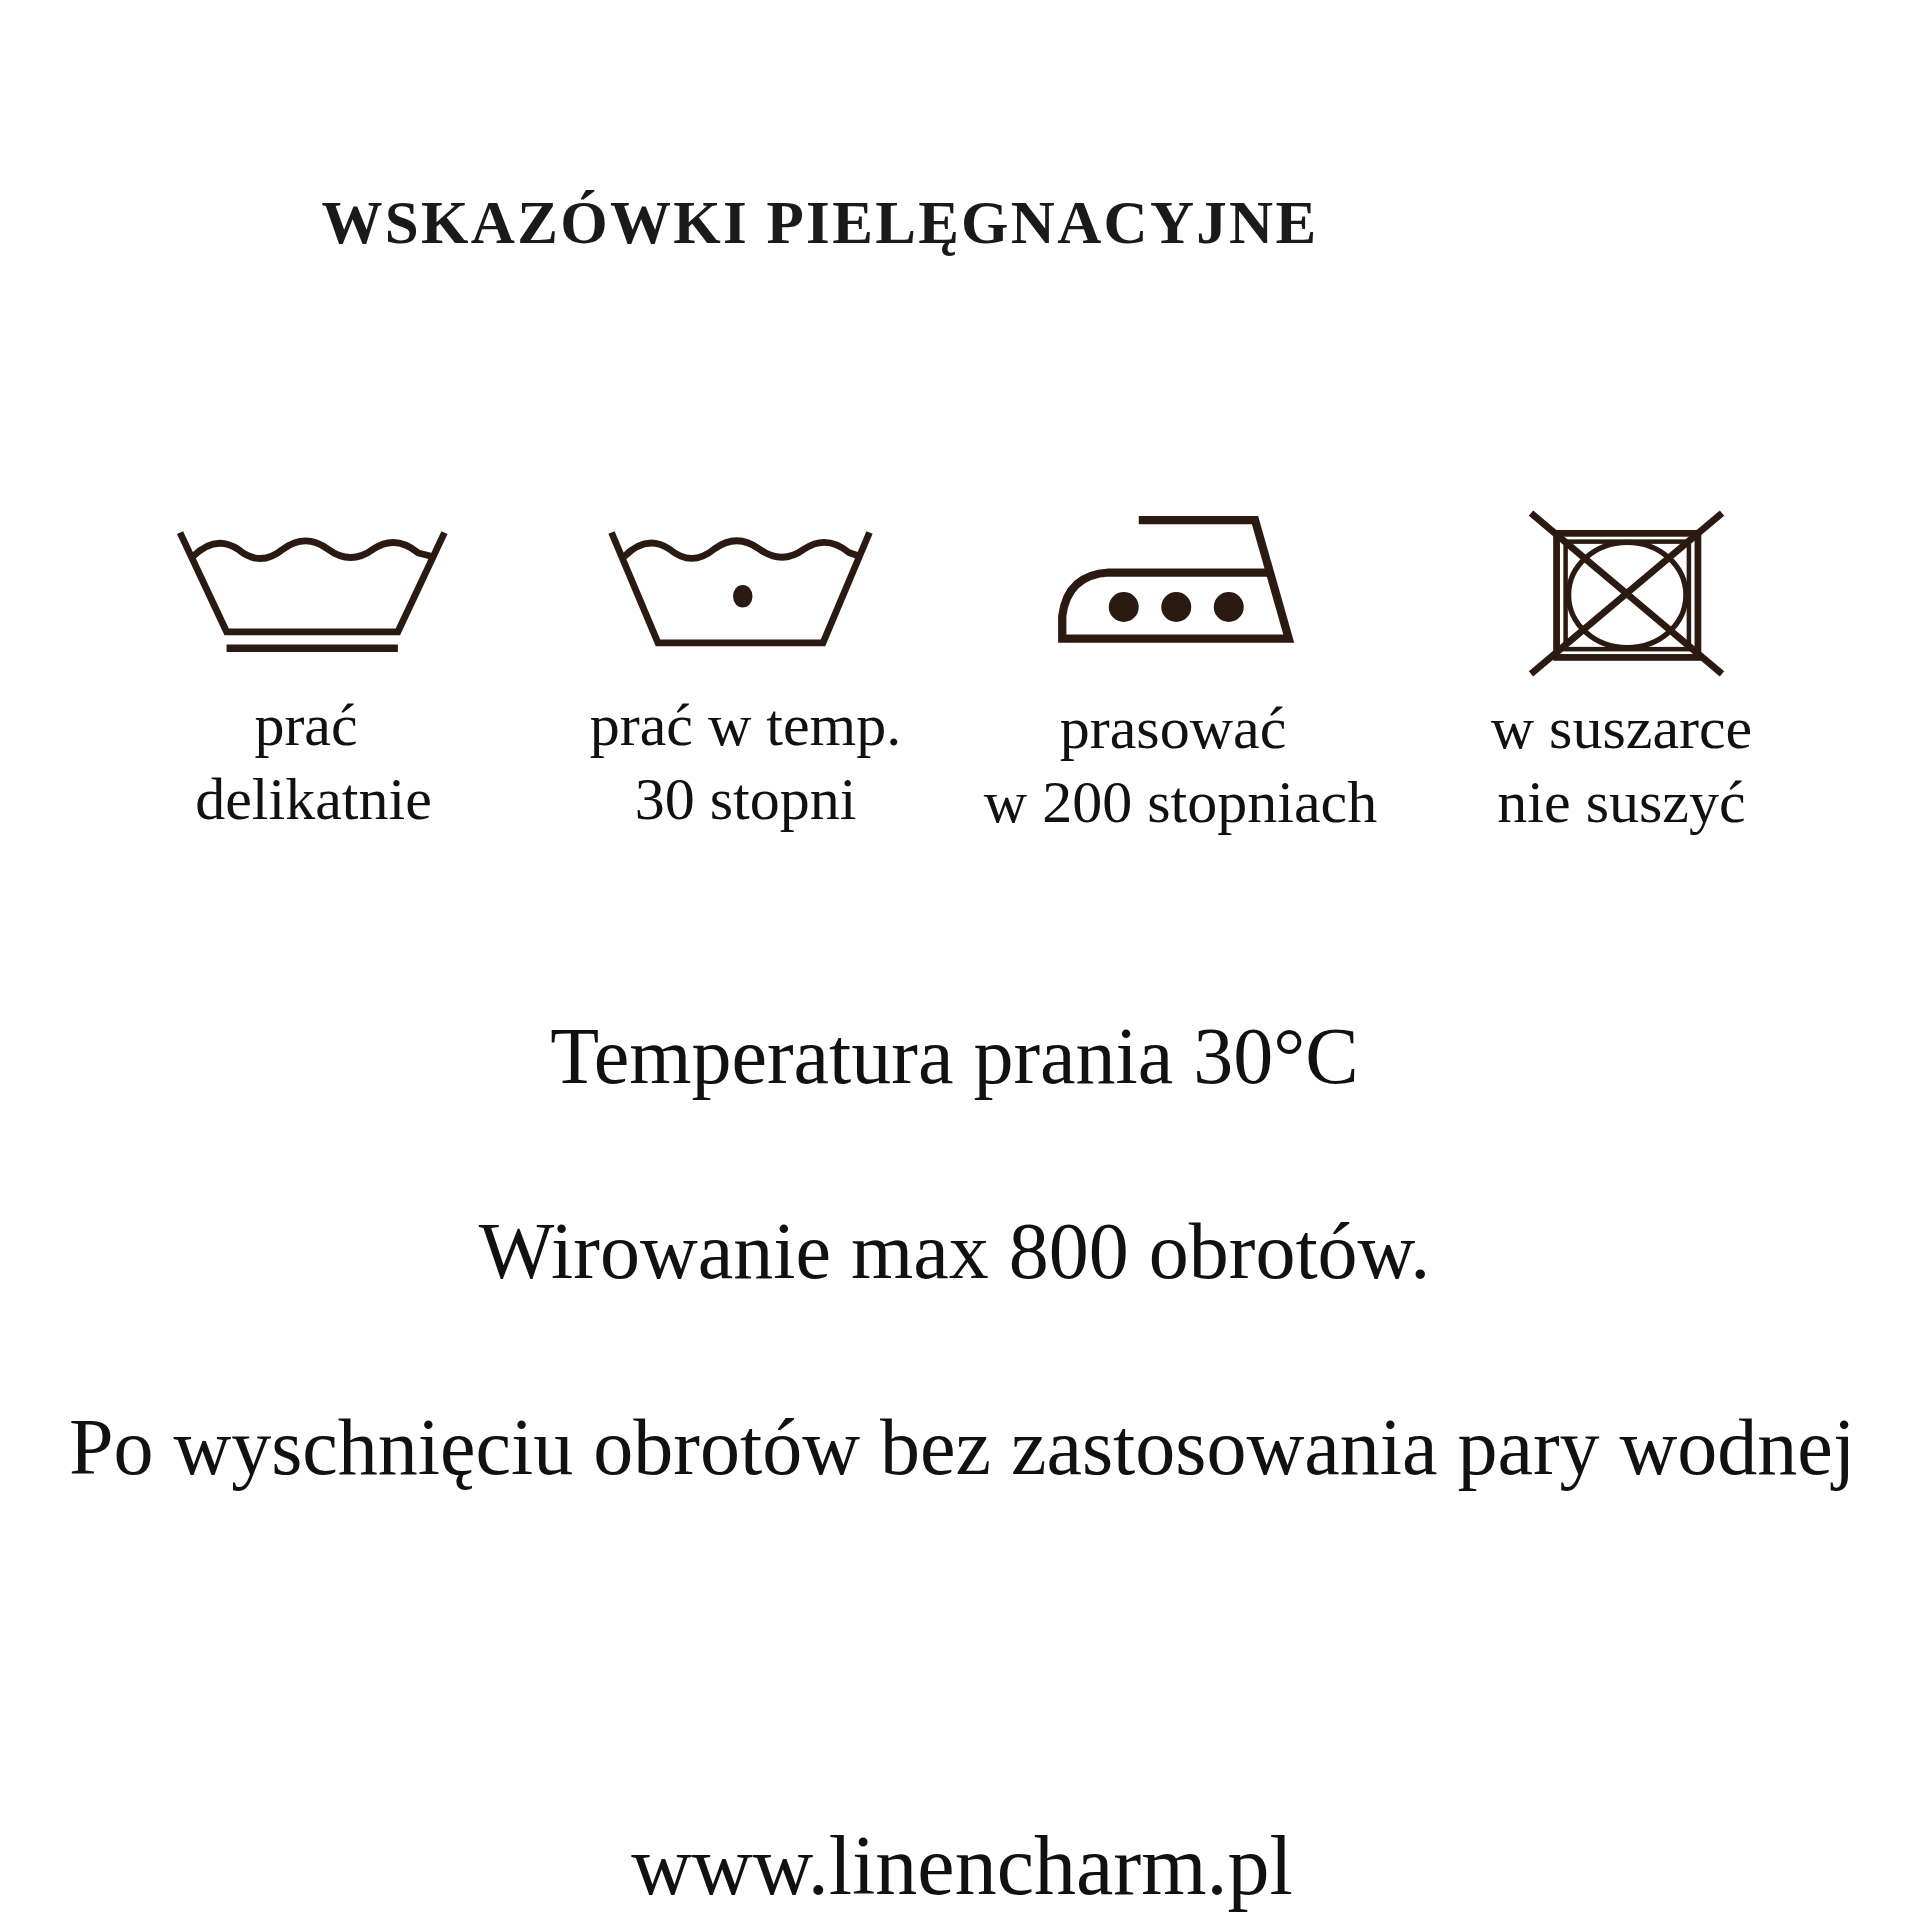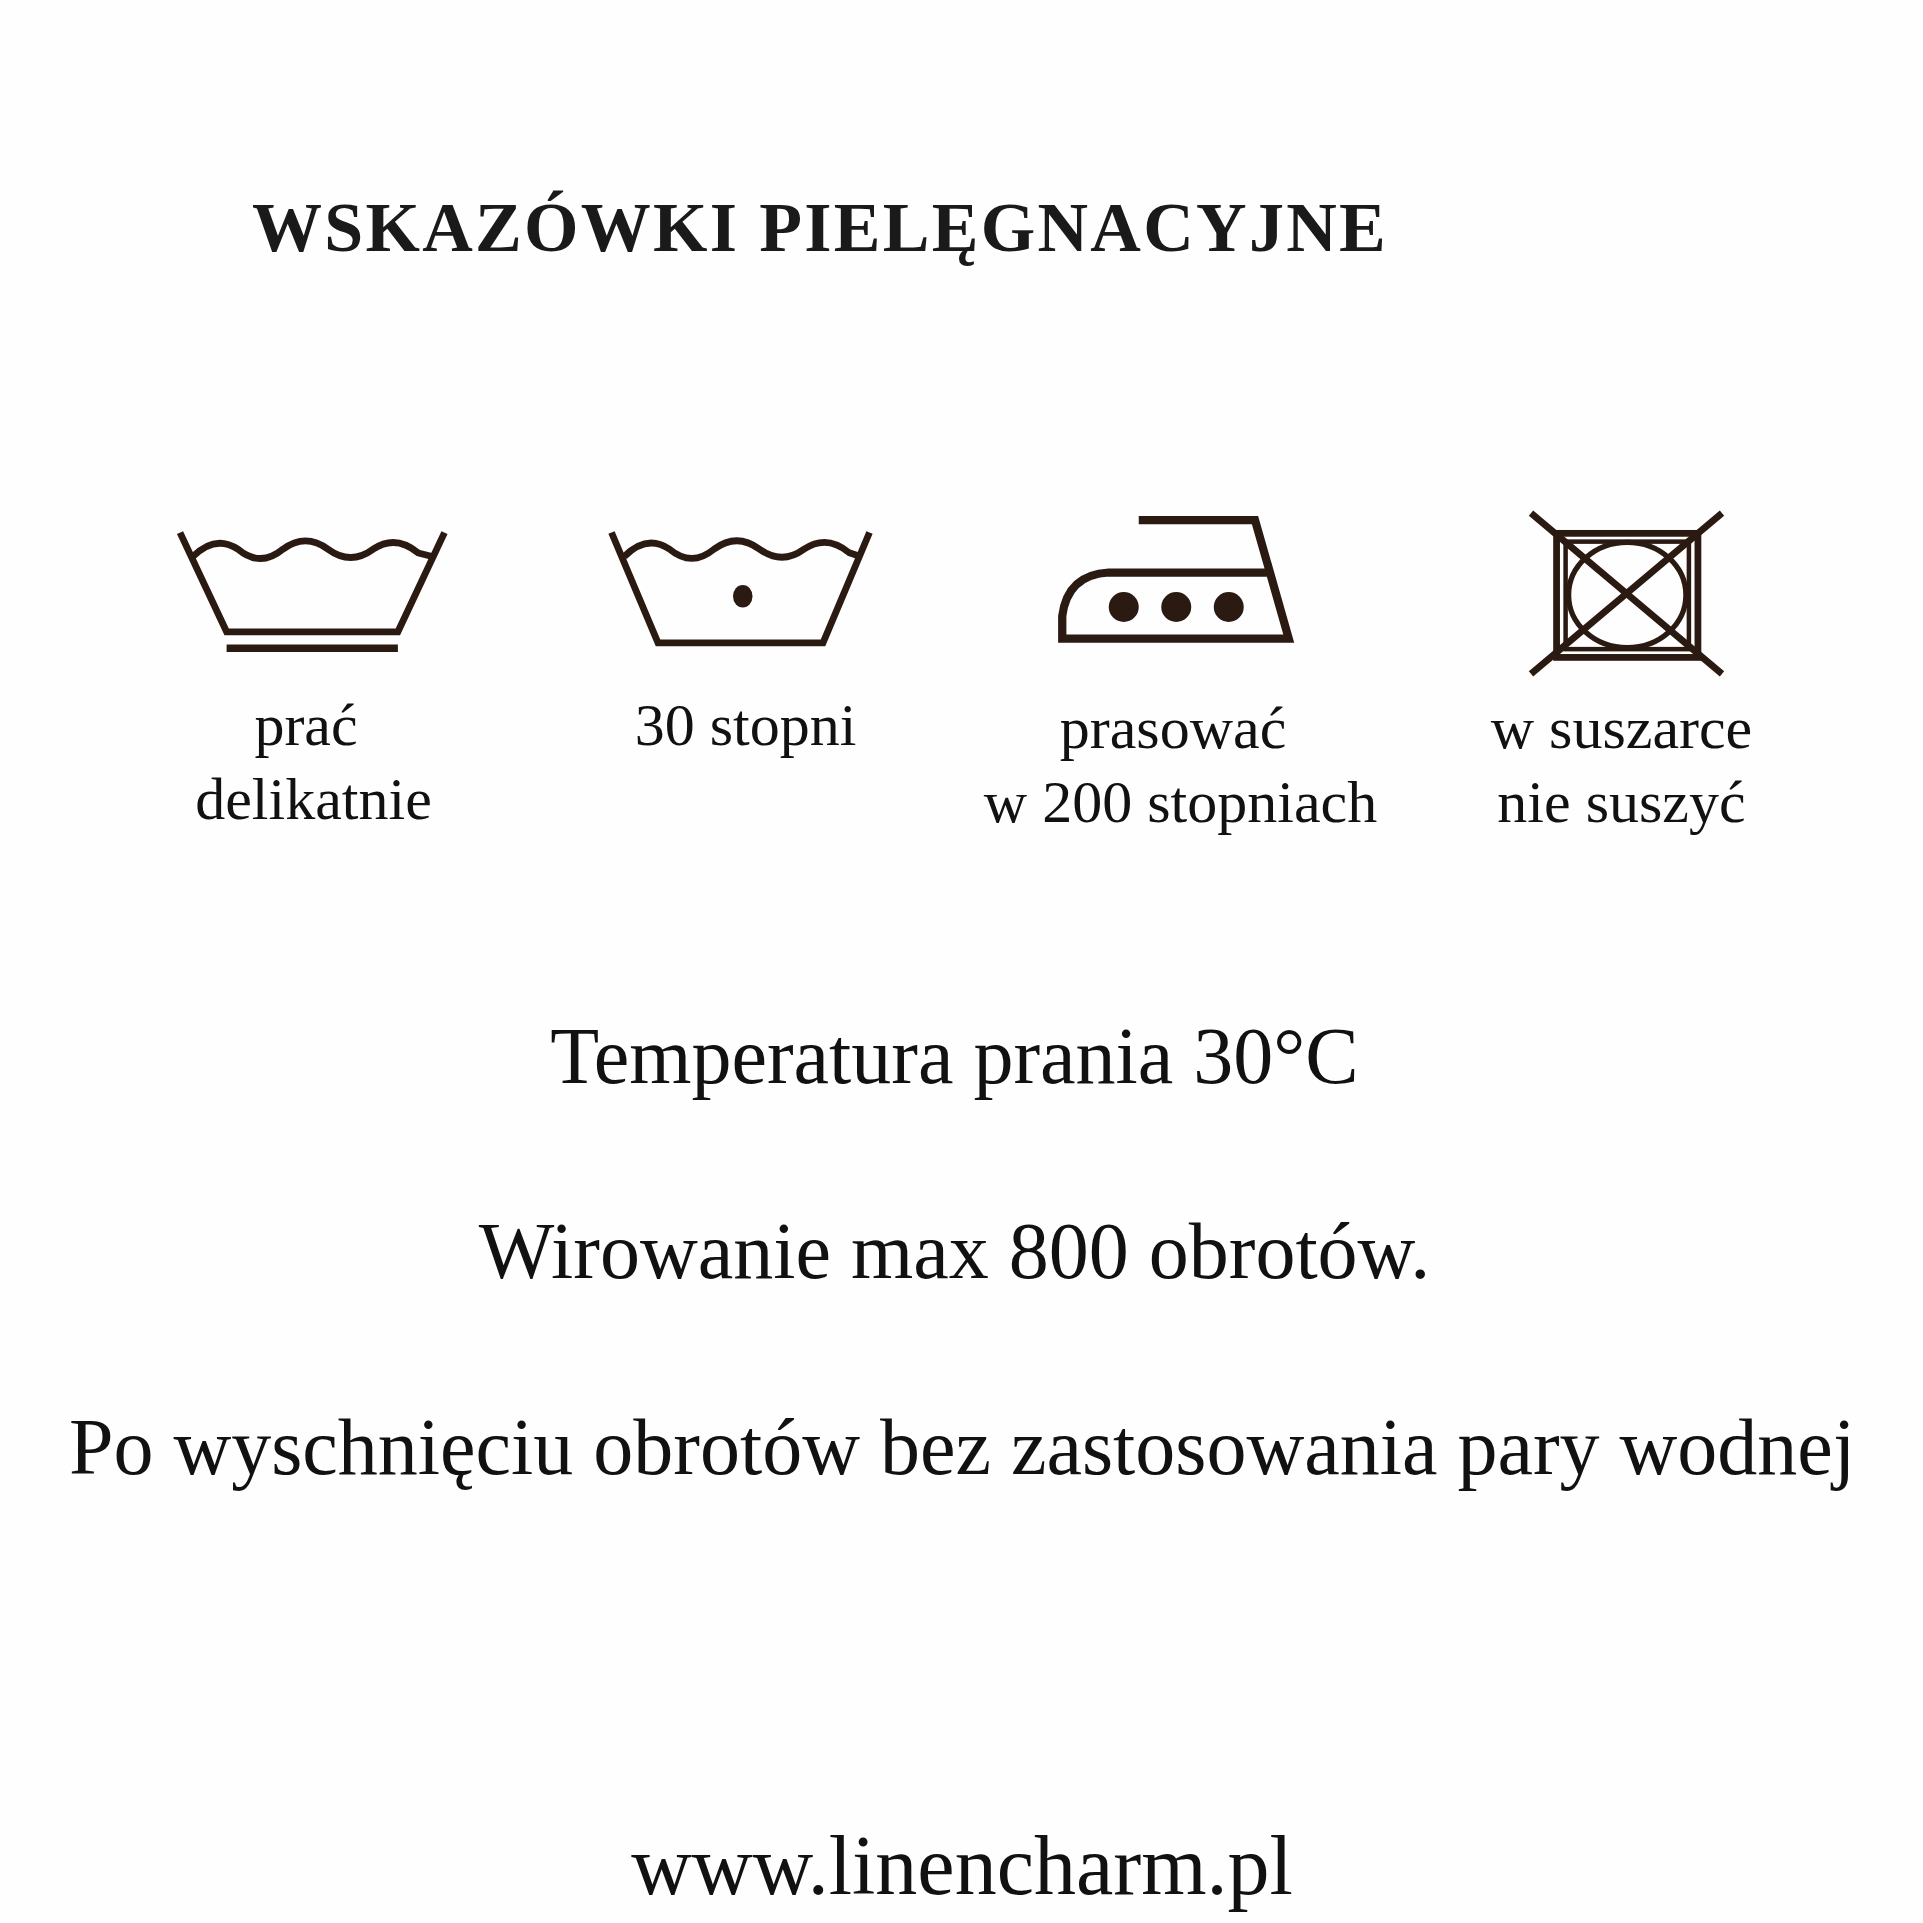--- a/index.html
+++ b/index.html
@@ -1,19 +1,19 @@
 <!DOCTYPE html>
 <html style="font-size:12px"><head>
 <meta charset="utf-8">
 <style>
   html, body { margin:0; padding:0; }
   body { width:1924px; height:1924px; background:#fefefe; position:relative; overflow:hidden;
          font-family:"Liberation Serif", "DejaVu Serif", serif; color:#111; }
   .title { position:absolute; left:0; width:1640px; top:188px; text-align:center;
-           font-weight:bold; font-size:70px; letter-spacing:2.3px; color:#1a1a1a; }
+           font-weight:bold; font-size:61px; letter-spacing:2.3px; color:#1a1a1a; }
   .icon { position:absolute; }
   .icon svg { display:block; }
   .label { position:absolute; text-align:center; font-size:60px; line-height:74px; color:#111; width:451px; }
   .line { position:absolute; left:0; width:1924px; text-align:center; font-size:80px; color:#111; }
   .footer { position:absolute; left:0; width:1924px; text-align:center; font-size:84px; color:#111;margin-top:44px; }
 </style>
 </head>
 <body>
 
 <div class="title">WSKAZÓWKI PIELĘGNACYJNE</div>
@@ -59,20 +59,21 @@
       <path d="M262 8 L8 222"></path>
     </g>
   </svg>
 </div>
 
 <div class="label" style="left:88px; top:688px;">
   <div style="margin-left:-15px">prać</div>
   <div>delikatnie</div>
 </div>
 <div class="label" style="left:520px; top:688px;">
+  <div>prać w temp.</div>
   <div>30 stopni</div>
 </div>
 <div class="label" style="left:955px; top:691px;">
   <div style="margin-left:-15px">prasować</div>
   <div>w 200 stopniach</div>
 </div>
 <div class="label" style="left:1396px; top:691px;">
   <div>w suszarce</div>
   <div>nie suszyć</div>
 </div>

